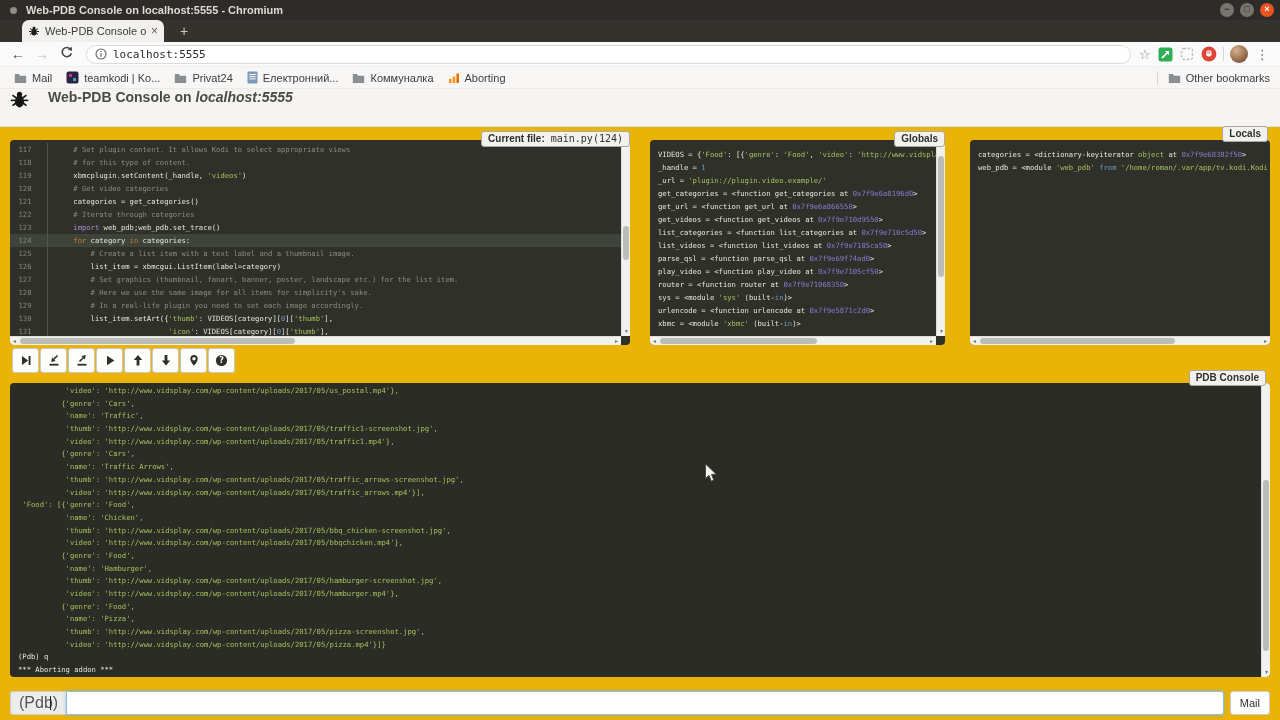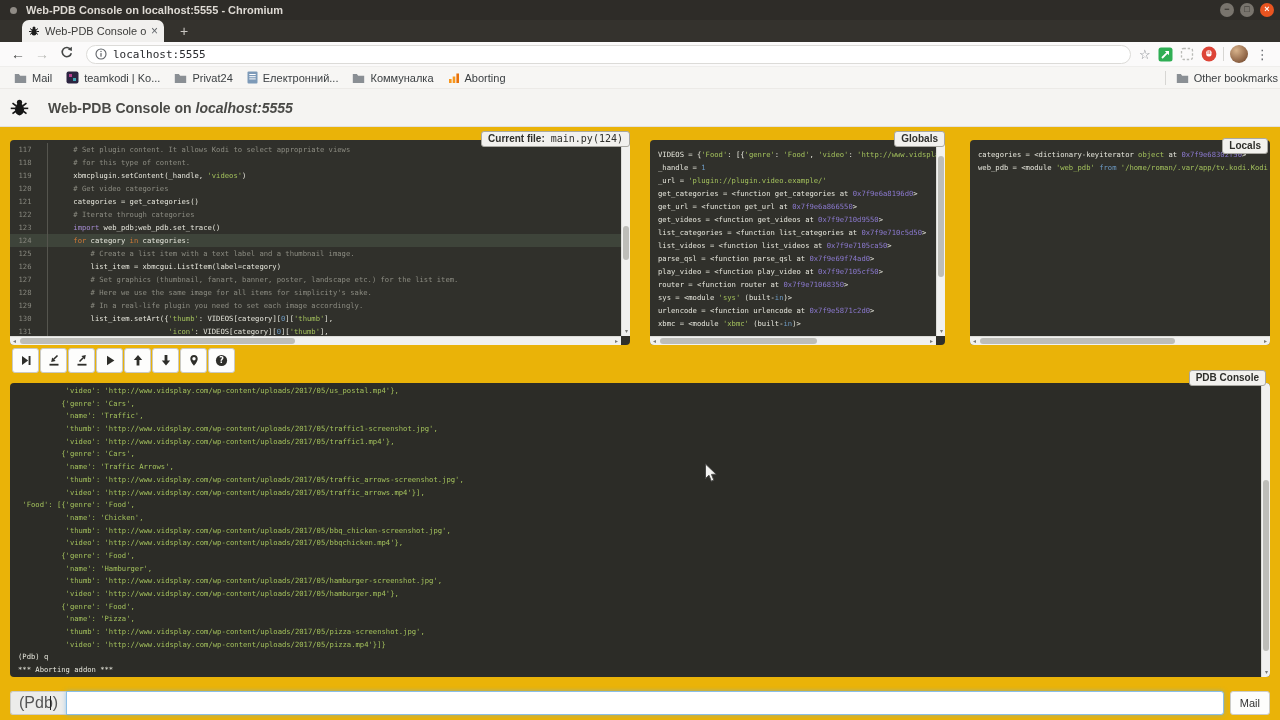--- a/index.html
+++ b/index.html
@@ -30,42 +30,42 @@
   .star{font-size:13px;color:#80858b;margin-left:8px;}
   .ext{margin-left:7px;display:flex;align-items:center;}
   .sep{width:1px;height:14px;background:#d7d6d3;margin:0 6px;}
   .avatar{width:18px;height:18px;border-radius:50%;background:radial-gradient(circle at 35% 30%,#d8b38c,#8a5f41 70%,#5f432f);}
   .menu3{font-size:13px;color:#5f6368;margin:0 8px;}
 
   
   .bookbar{position:absolute;left:0;top:67px;width:1280px;height:22px;background:#f7f6f4;display:flex;align-items:center;font-size:11px;color:#3c4043;border-bottom:1px solid #eceae7;box-sizing:border-box;}
   .bm{display:flex;align-items:flex-end;margin-left:14px;white-space:nowrap;}
   .bm span{margin-left:5px;}
-  .bm-right{position:absolute;right:2px;display:flex;align-items:center;}
+  .bm-right{position:absolute;right:10px;display:flex;align-items:center;}
   .folder{width:13px;height:11px;}
 
   
-  .pagehead{position:absolute;left:0;top:89px;width:1280px;height:38px;background:#f5f4f2;border-bottom:1px solid #e3e1de;box-sizing:border-box;display:flex;align-items:center;}
+  .pagehead{position:absolute;left:0;top:89px;width:1280px;height:38px;background:#f5f4f2;border-bottom:1px solid #e3e1de;box-sizing:border-box;display:flex;align-items:flex-start;}
   .pagehead .bug{margin-left:9px;}
   .pagehead .ptitle{margin-left:18px;font-size:14px;font-weight:bold;color:#4a4a47;}
   .ptitle .host{font-style:italic;}
 
   
   .panel{position:absolute;background:#30302b;border-radius:4px;overflow:hidden;}
   .plabel{position:absolute;z-index:5;background:#f2f1ee;border:1px solid #a9a8a2;border-radius:3px;font-size:10px;font-weight:bold;color:#2f2f2b;padding:1px 6px;line-height:12px;}
   .plabel .mono{font-weight:normal;margin-top:48px;}
 
   #code-panel{left:10px;top:140px;width:620px;height:205px;}
   #globals-panel{left:650px;top:140px;width:295px;height:205px;}
   #locals-panel{left:970px;top:140px;width:300px;height:205px;}
   #console-panel{left:10px;top:383px;width:1260px;height:294px;background:#2c2c27;}
 
   #code-label{top:131px;right:650px;}
   #globals-label{top:131px;right:335px;padding-left:6px;}
-  #locals-label{top:138px;right:12px;}
+  #locals-label{top:126px;right:12px;}
   #console-label{top:370px;right:14px;}
 
   .lines{position:absolute;inset:0;white-space:pre;font-family:"DejaVu Sans Mono",monospace;font-size:7.2px;line-height:13px;}
   #code-lines{padding-top:3px;}
   #globals-lines{padding:8px 0 0 8px;}
   #locals-lines{padding:8px 0 0 8px;}
   #console-lines{padding:2px 0 0 8px;line-height:12.7px;}
 
   .cl{height:13px;}
   #console-lines .cl{height:12.7px;}

